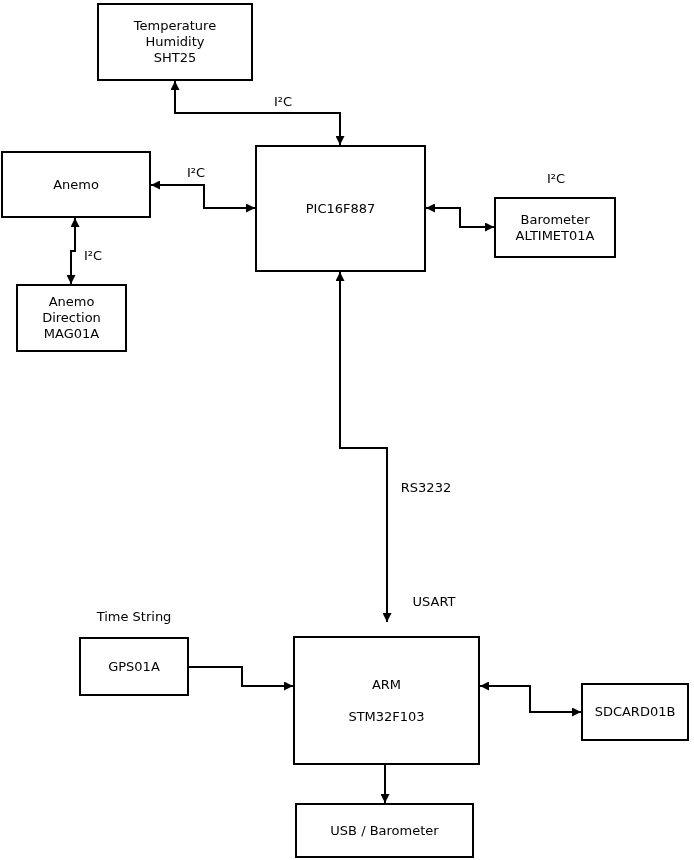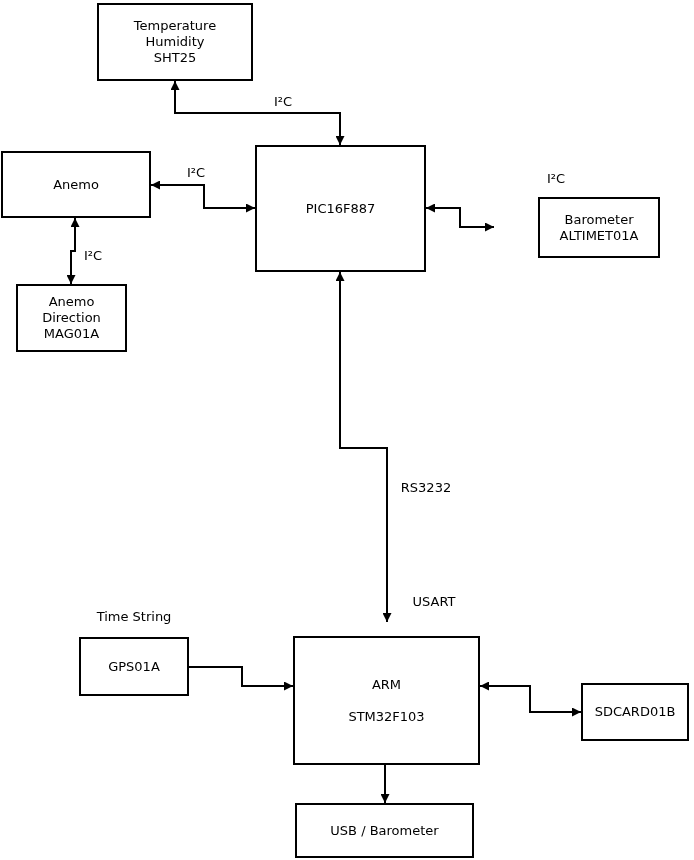--- a/index.html
+++ b/index.html
@@ -69,21 +69,21 @@
       <div class="node-line">Anemo</div>
     </div>
     <div class="node" style="left: 16px; top: 284px; width: 111px; height: 68px;">
       <div class="node-line">Anemo</div>
       <div class="node-line">Direction</div>
       <div class="node-line">MAG01A</div>
     </div>
     <div class="node" style="left: 255px; top: 145px; width: 171px; height: 127px; justify-content: center;">
       <div class="node-line">PIC16F887</div>
     </div>
-    <div class="node" style="left: 494px; top: 197px; width: 122px; height: 61px; margin-left: 44px;">
+    <div class="node" style="left: 494px; top: 197px; width: 122px; height: 61px;">
       <div class="node-line">Barometer</div>
       <div class="node-line">ALTIMET01A</div>
     </div>
     <div class="node" style="left: 79px; top: 637px; width: 110px; height: 59px;">
       <div class="node-line">GPS01A</div>
     </div>
     <div class="node" style="left: 293px; top: 622px; width: 187px; height: 129px; margin-top: 14px;">
       <div class="node-line">ARM</div>
       <div class="node-line">&nbsp;</div>
       <div class="node-line">STM32F103</div>

